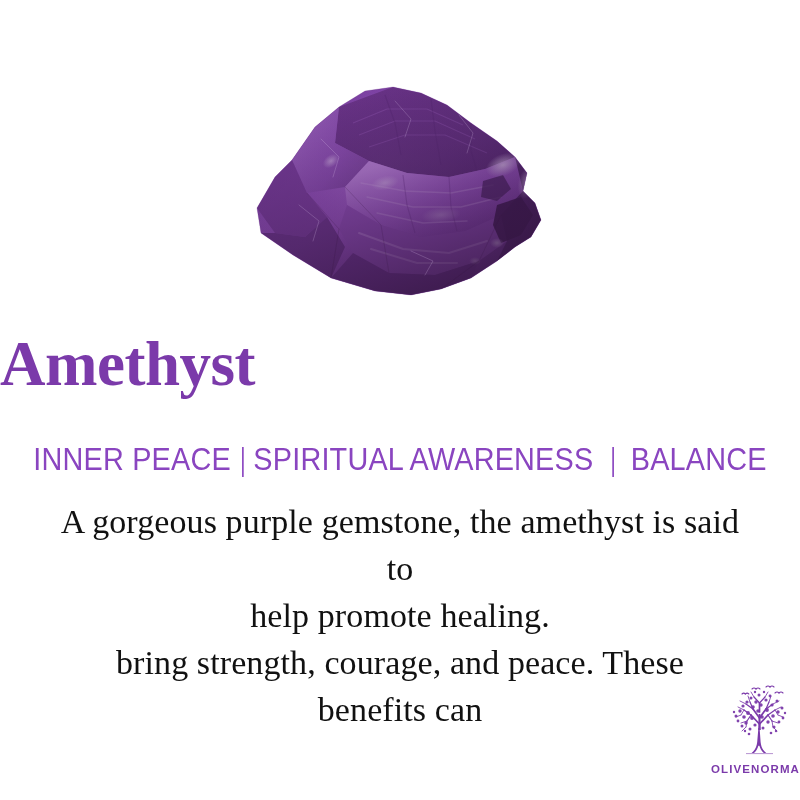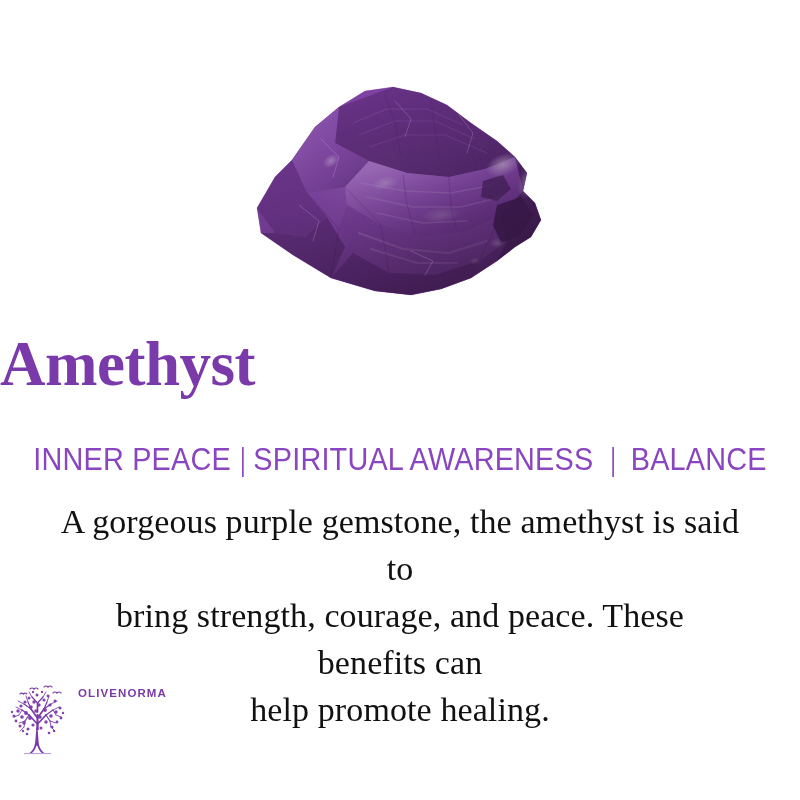--- a/index.html
+++ b/index.html
@@ -98,21 +98,22 @@
   }
   .desc .line { display: block; }
 
   
   .logo {
     position: absolute;
     left: 0;
     top: 684px;
     width: 800px;
     display: flex;
-    align-items: flex-start;
+    flex-direction: column;
+    align-items: flex-end;
   }
   .logo-tree { display: block; width: 78px; height: 76px; }
   .logo-word {
     margin-top: 3px;
     font-family: "Liberation Sans", sans-serif;
     font-size: 11.5px;
     font-weight: 700;
     letter-spacing: 1.1px;
     color: #7B3AAA;
     white-space: nowrap;
@@ -263,22 +264,22 @@
   </div>
 
   <h1 class="title">Amethyst</h1>
 
   <div class="subtitle">
     <span class="kw">INNER PEACE</span><span class="sep s1">|</span><span class="kw">SPIRITUAL AWARENESS</span><span class="sep s2">|</span><span class="kw">BALANCE</span>
   </div>
 
   <div class="desc">
     <span class="line">A gorgeous purple gemstone, the amethyst is said to</span>
+    <span class="line">help promote healing.</span>
     <span class="line">bring strength, courage, and peace. These benefits can</span>
-    <span class="line">help promote healing.</span>
   </div>
 
   <div class="logo">
     <svg class="logo-tree" viewBox="0 0 78 76" aria-hidden="true">
       <g fill="#7B3AAA">
 
         <path d="M36.4,44 L35.2,58 C34.8,62 33.6,65 31.2,67.4 L29.6,69 L32,69 C34.2,67 35.6,64.6 36.4,61.8
                  L37.4,61.8 C38.2,64.6 39.6,67 41.8,69 L44.2,69 L42.6,67.4 C40.2,65 39,62 38.6,58 L37.6,44 Z"></path>
         <path d="M36.6,30 L36.2,46 L38.8,46 L38.4,30 Z"></path>
 

